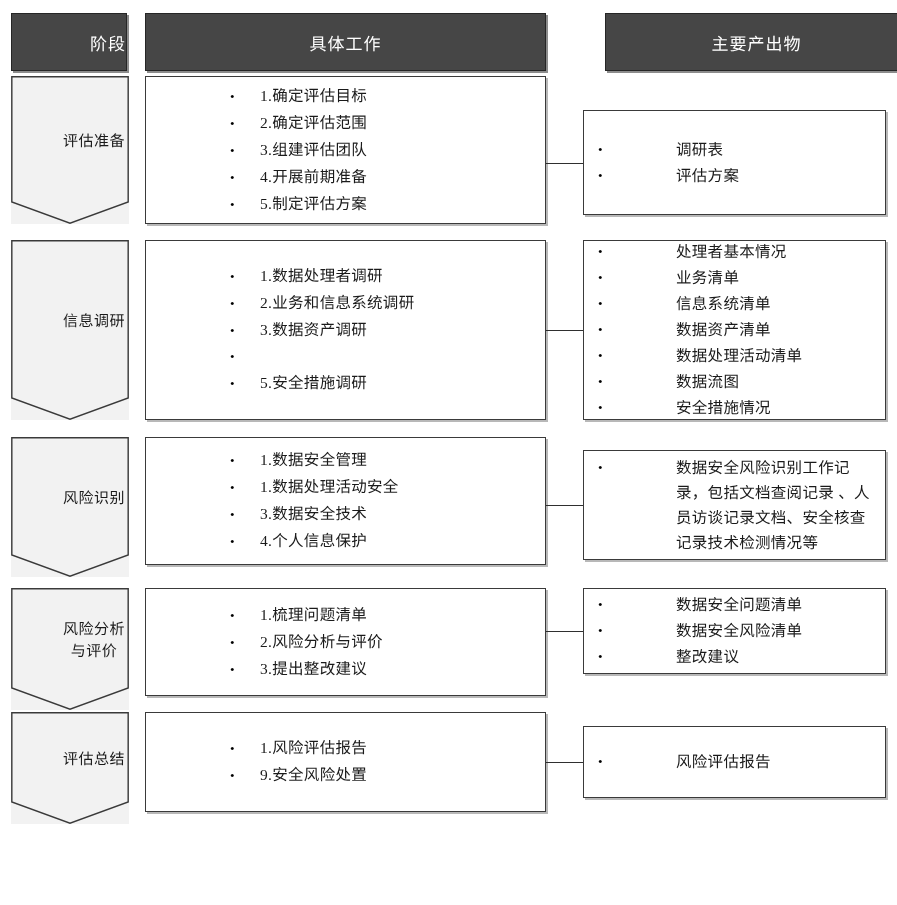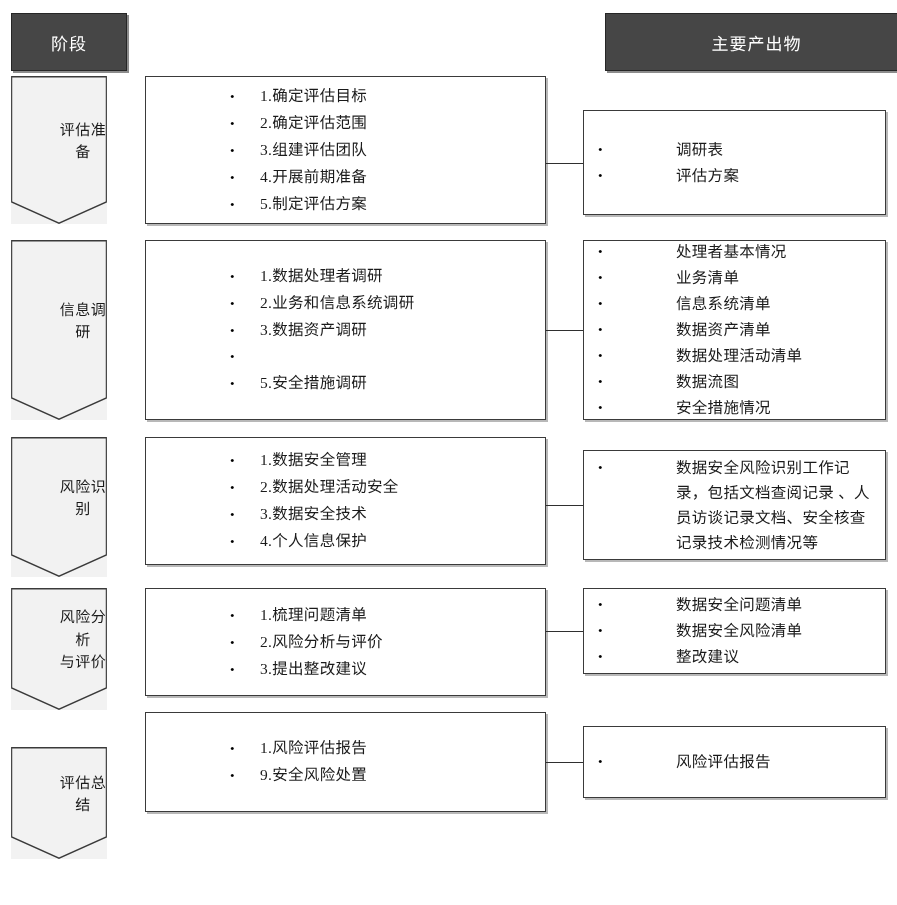--- a/index.html
+++ b/index.html
@@ -32,29 +32,29 @@
     box-shadow: 2px 2px 0 rgba(0,0,0,0.45);
     color: #ffffff;
     display: flex;
     align-items: center;
     justify-content: center;
     font-size: 17px;
     letter-spacing: 1px;
     font-family: "Liberation Serif", "DejaVu Serif", serif;
     box-sizing: border-box;
   }
-  .hdr-stage  { left: 11px;  top: 13px; width: 116px; height: 58px; }
+  .hdr-stage  { left: 11px;  top: 13px; width: 116px; height: 58px; justify-content: flex-end; }
   .hdr-work   { left: 145px; top: 13px; width: 401px; height: 58px; }
   .hdr-output { left: 605px; top: 13px; width: 303px; height: 58px; }
 
   
   .stage {
     position: absolute;
     left: 11px;
-    width: 96px;
+    width: 118px;
     background: #f2f2f2;
     border: 0;
     box-sizing: border-box;
     display: flex;
     align-items: center;
     justify-content: center;
     padding-left: 48px;
   }
   .stage .shape {
     position: absolute;
@@ -164,20 +164,23 @@
   }
 </style>
 </head>
 <body>
 
 <div class="canvas">
 
   <div class="hdr hdr-stage">
     <span>阶段</span>
   </div>
+  <div class="hdr hdr-work">
+    <span>具体工作</span>
+  </div>
   <div class="hdr hdr-output">
     <span>主要产出物</span>
   </div>
 
   <div id="rows-host">
       <div class="stage" style="top: 76px; height: 148px;">
         <svg class="shape" viewBox="0 0 116 148" preserveAspectRatio="none">
           <polygon points="0.8,0.8 115.2,0.8 115.2,126 58,147.2 0.8,126" fill="#f2f2f2" stroke="#3a3a3a" stroke-width="1.4"></polygon>
         </svg>
         <div class="stage-label">评估准备</div>
@@ -288,21 +291,21 @@
         <div class="stage-label">风险识别</div>
       </div>
       <div class="box" style="left: 145px; width: 401px; top: 437px; height: 128px;">
         <div class="worklist">
           <div class="li">
             <span class="bullet">•</span>
             <span class="txt">1.数据安全管理</span>
           </div>
           <div class="li">
             <span class="bullet">•</span>
-            <span class="txt">2.数据处理活动安全</span>
+            <span class="txt">1.数据处理活动安全</span>
           </div>
           <div class="li">
             <span class="bullet">•</span>
             <span class="txt">3.数据安全技术</span>
           </div>
           <div class="li">
             <span class="bullet">•</span>
             <span class="txt">4.个人信息保护</span>
           </div>
         </div>
@@ -348,21 +351,21 @@
             <span class="bullet">•</span>
             <span class="txt">数据安全风险清单</span>
           </div>
           <div class="li">
             <span class="bullet">•</span>
             <span class="txt">整改建议</span>
           </div>
         </div>
       </div>
       <div class="connector" style="left: 546px; width: 37px; top: 631px;"></div>
-      <div class="stage" style="top: 712px; height: 112px; margin-top: 35px;">
+      <div class="stage" style="top: 712px; height: 112px;">
         <svg class="shape" viewBox="0 0 116 112" preserveAspectRatio="none">
           <polygon points="0.8,0.8 115.2,0.8 115.2,90 58,111.2 0.8,90" fill="#f2f2f2" stroke="#3a3a3a" stroke-width="1.4"></polygon>
         </svg>
         <div class="stage-label">评估总结</div>
       </div>
       <div class="box" style="left: 145px; width: 401px; top: 712px; height: 100px;">
         <div class="worklist">
           <div class="li">
             <span class="bullet">•</span>
             <span class="txt">1.风险评估报告</span>

